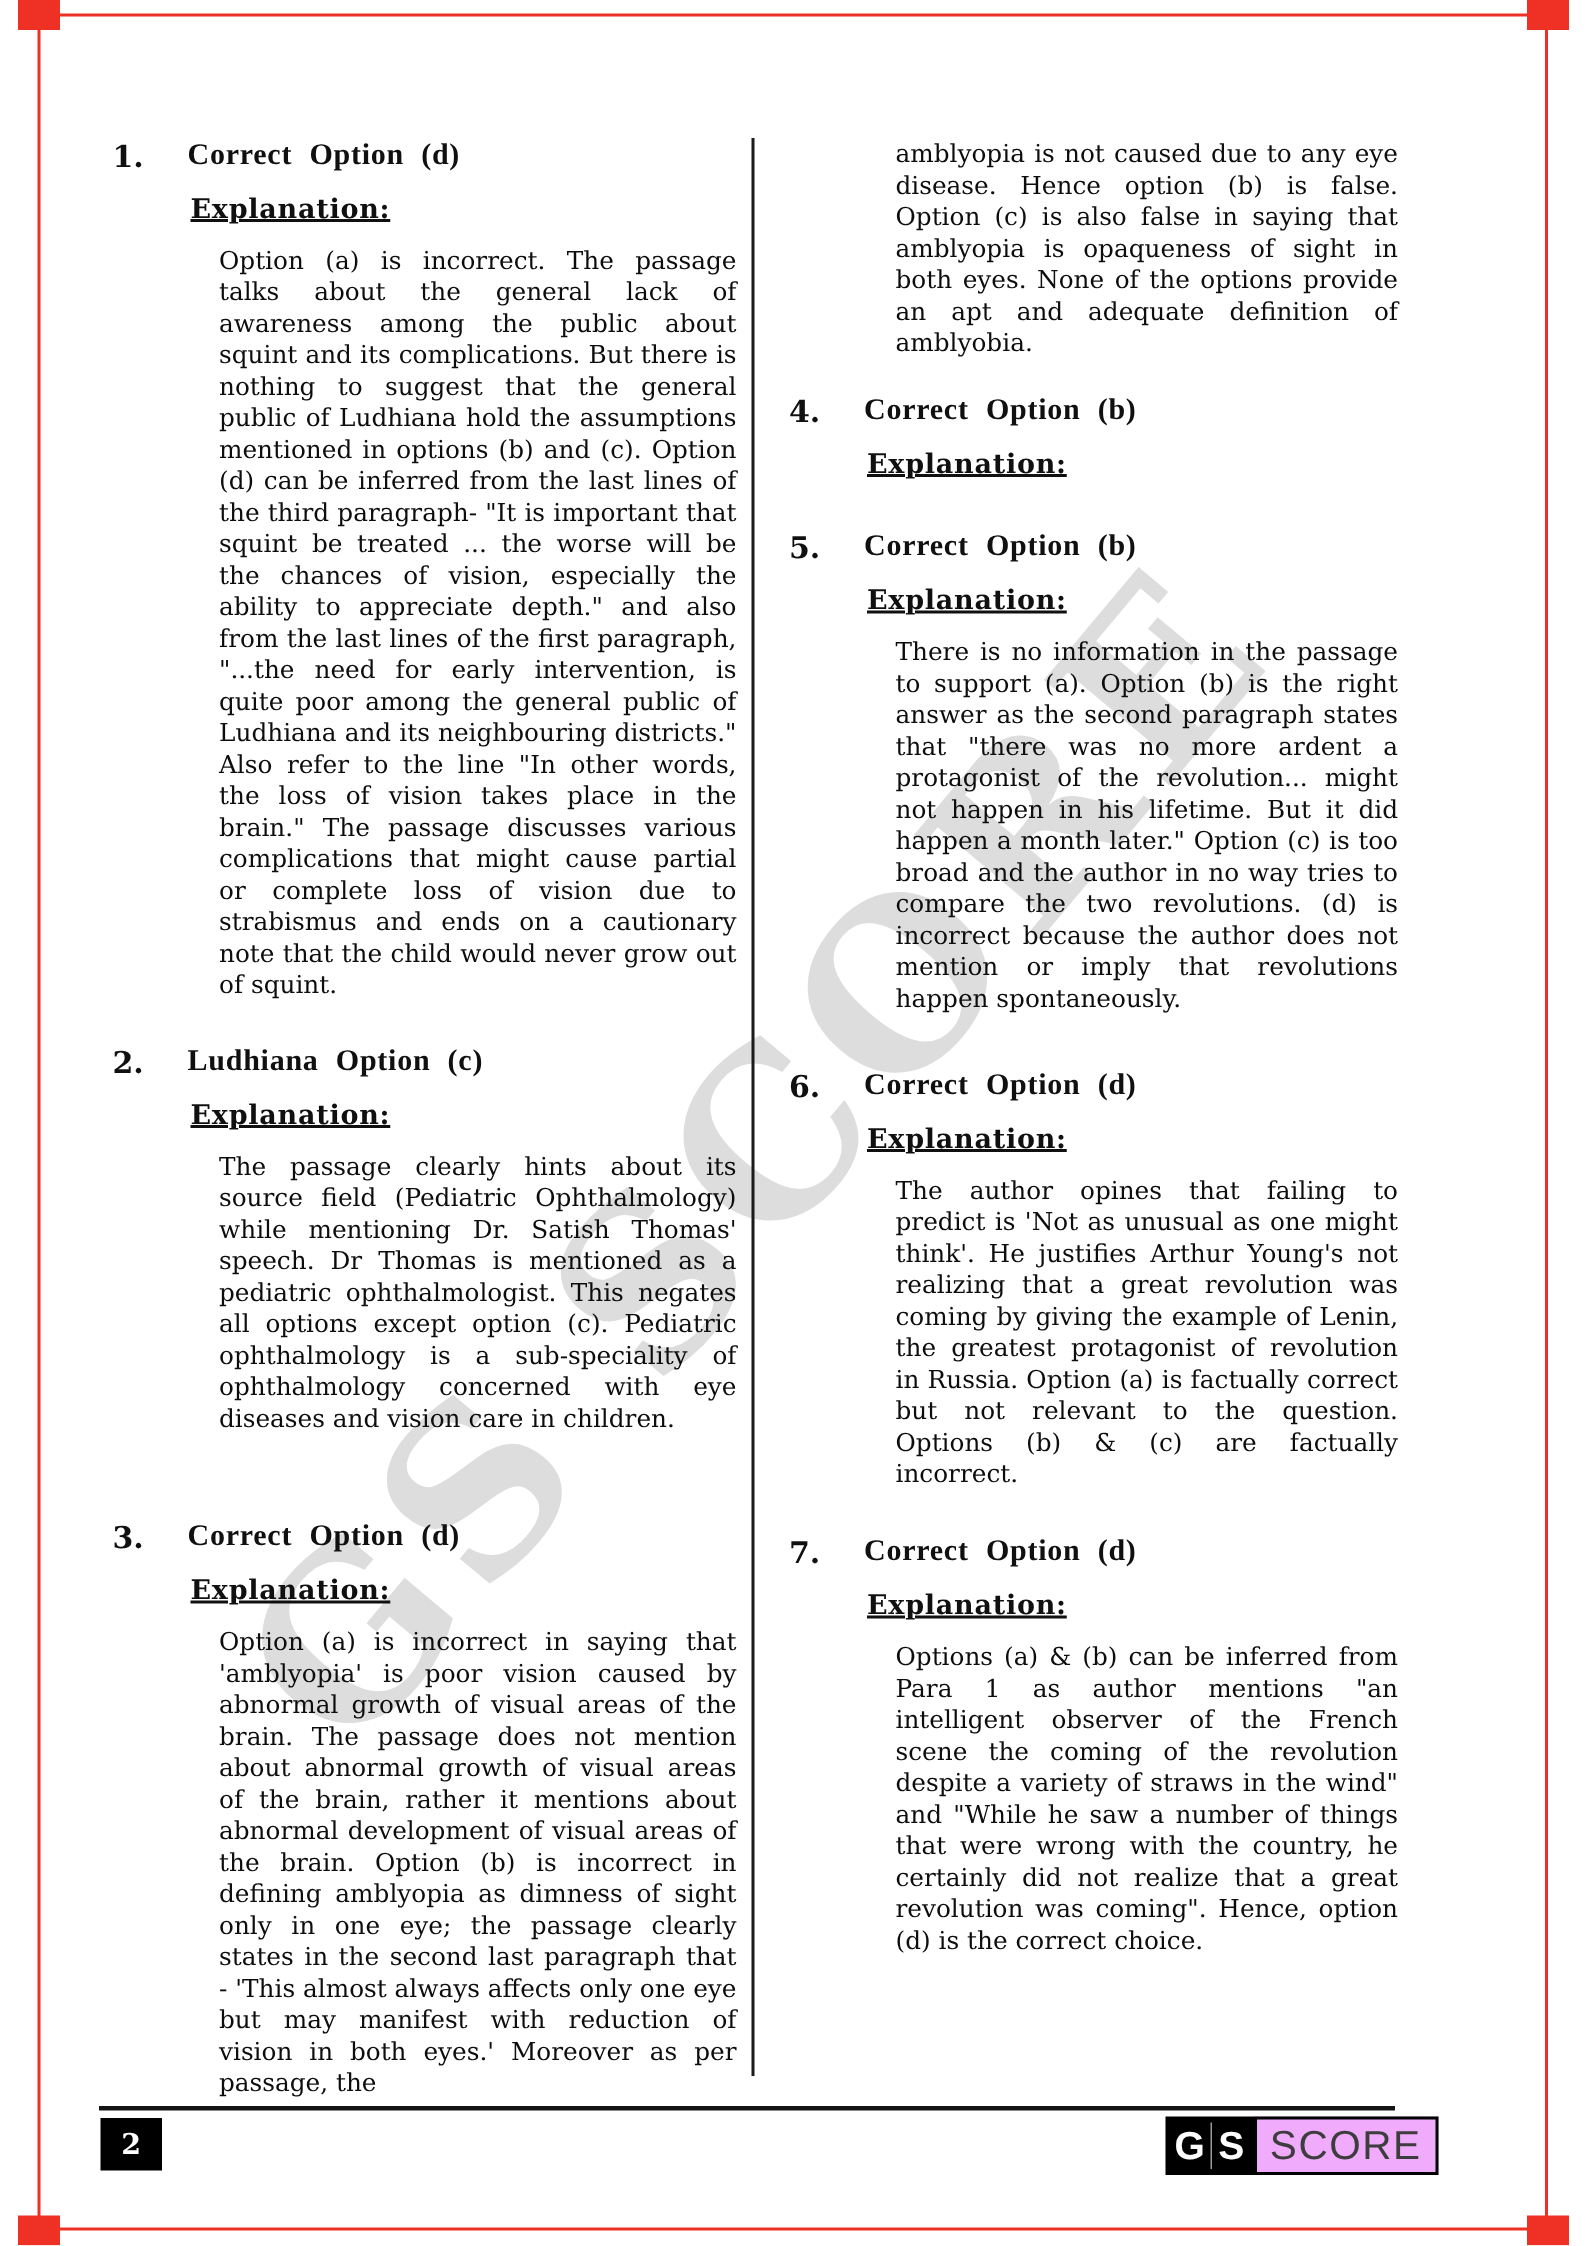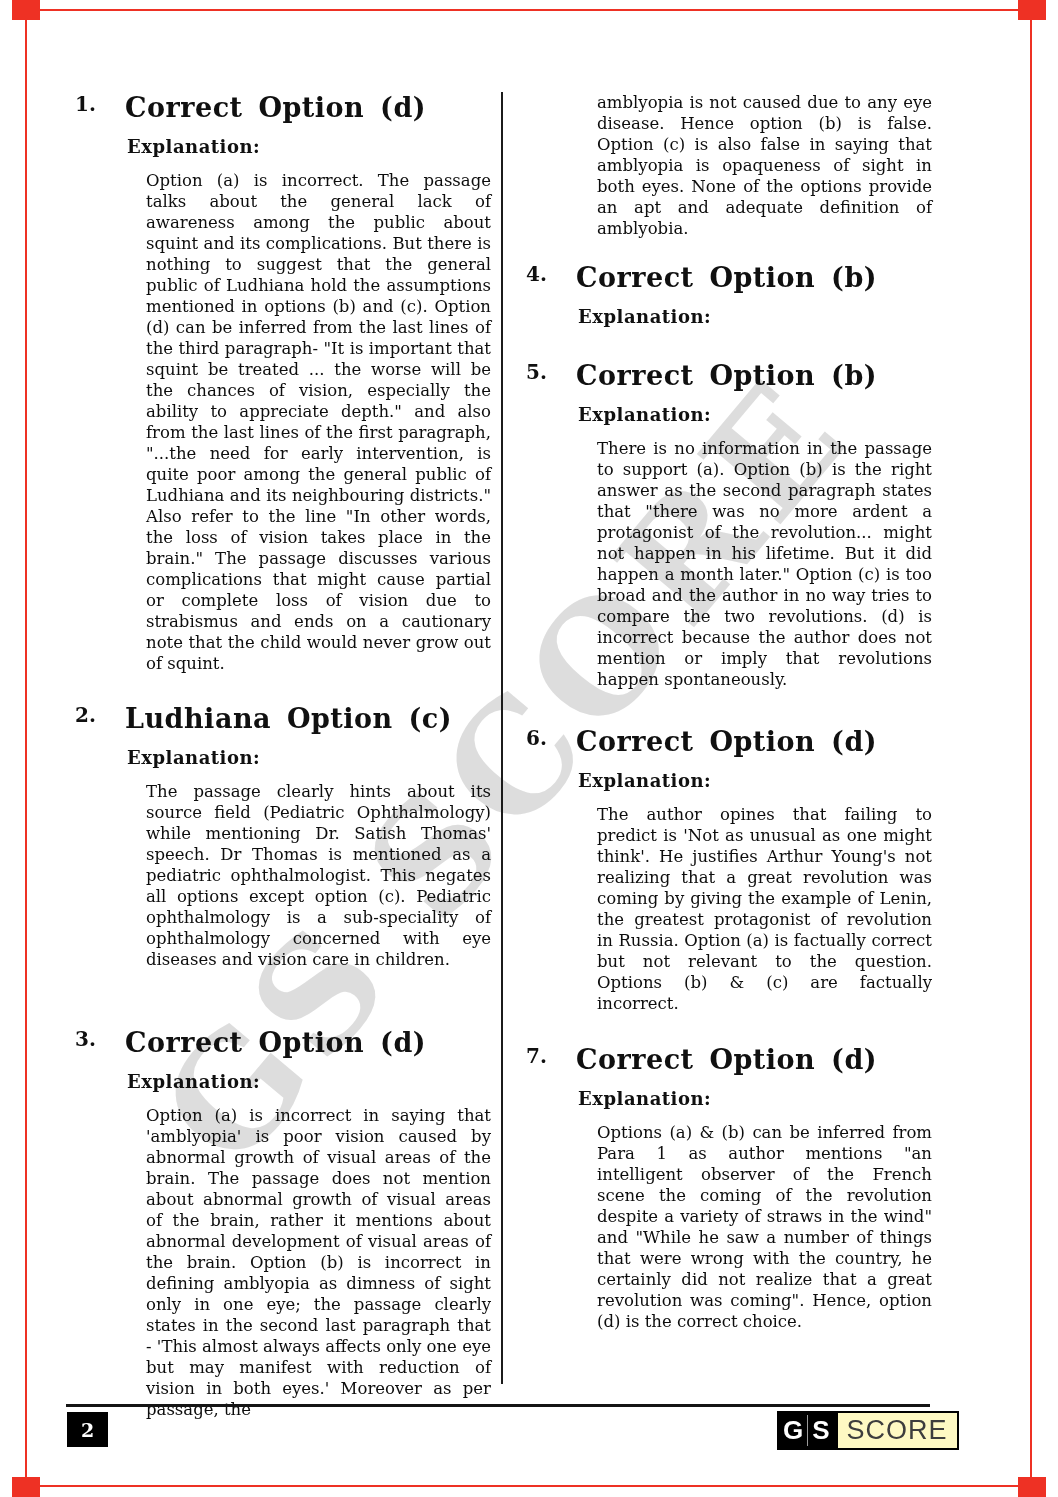--- a/index.html
+++ b/index.html
@@ -35,24 +35,24 @@
   }
   .col-left  { width:433px; padding-right:10px; }
   .col-right { width:440px; padding:0 9px 0 18px; }
   .divider {
     position:absolute; left:501px; top:92px; width:2px; height:1292px;
     background:#1b1b1b; z-index:2;
   }
 
   .qa-head { display:flex; padding-left:7px; margin-bottom:13px; }
   .qa-num  { width:50px; font-size:20px; font-weight:bold; }
-  .qa-title{ font-size:27px; font-weight:bold; word-spacing:6px; letter-spacing:0.5px; }
+  .qa-title{ font-size:20px; font-weight:bold; word-spacing:6px; letter-spacing:0.5px;font-family:Liberation Serif, serif; }
   .qa-exp  {
     margin:0 0 13px 59px; font-size:18px; font-weight:bold;
-    text-decoration-thickness:2px; letter-spacing:0.5px;
+    text-decoration:underline; text-decoration-thickness:2px; letter-spacing:0.5px;
   }
   .qa-body {
     margin-left:78px; font-size:16.5px; line-height:21px;
     text-align:justify; color:#0d0d0d;
   }
   .col-left  .qa-item:nth-of-type(1){ margin-bottom:29px; }
   .col-left  .qa-item:nth-of-type(2){ margin-bottom:57px; }
   .cont { margin-bottom:23px; }
   .col-right .qa-item:nth-of-type(1){ margin-bottom:33px; }
   .col-right .qa-item:nth-of-type(2){ margin-bottom:36px; }
@@ -67,21 +67,21 @@
   }
   .logo { position:absolute; left:777px; top:1411px; height:39px; display:flex; z-index:2;
           font-family:"Liberation Sans", sans-serif; }
   .logo-gs {
     background:#000; color:#fff; display:flex; align-items:center;
     font-size:26px; font-weight:bold; padding:0 6px;
   }
   .logo-gs .g { padding-right:4px; }
   .logo-gs .s { border-left:1px solid #9a9a9a; padding-left:4px; }
   .logo-score {
-    background:#fef9c3; border:2px solid #000; color:#3d3d3d;
+    background:#f0abfc; border:2px solid #000; color:#3d3d3d;
     display:flex; align-items:center; font-size:27px; letter-spacing:1px;
     padding:0 9px; font-weight:500;
   }
 </style>
 </head>
 <body>
 
 <div class="page">
 
   <div class="watermark">GS SCORE</div>

